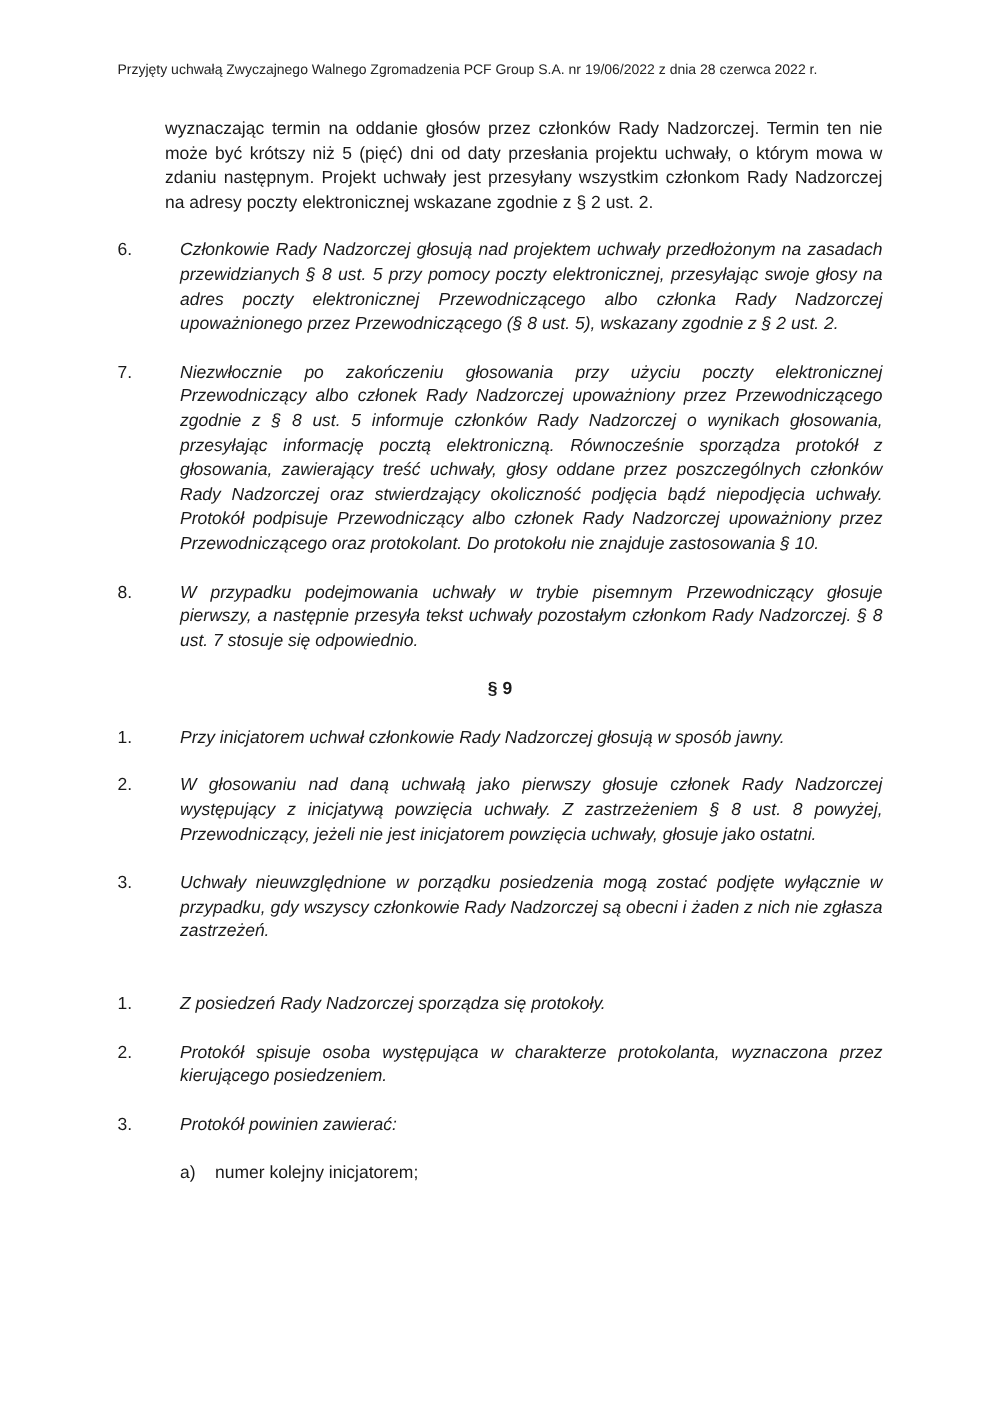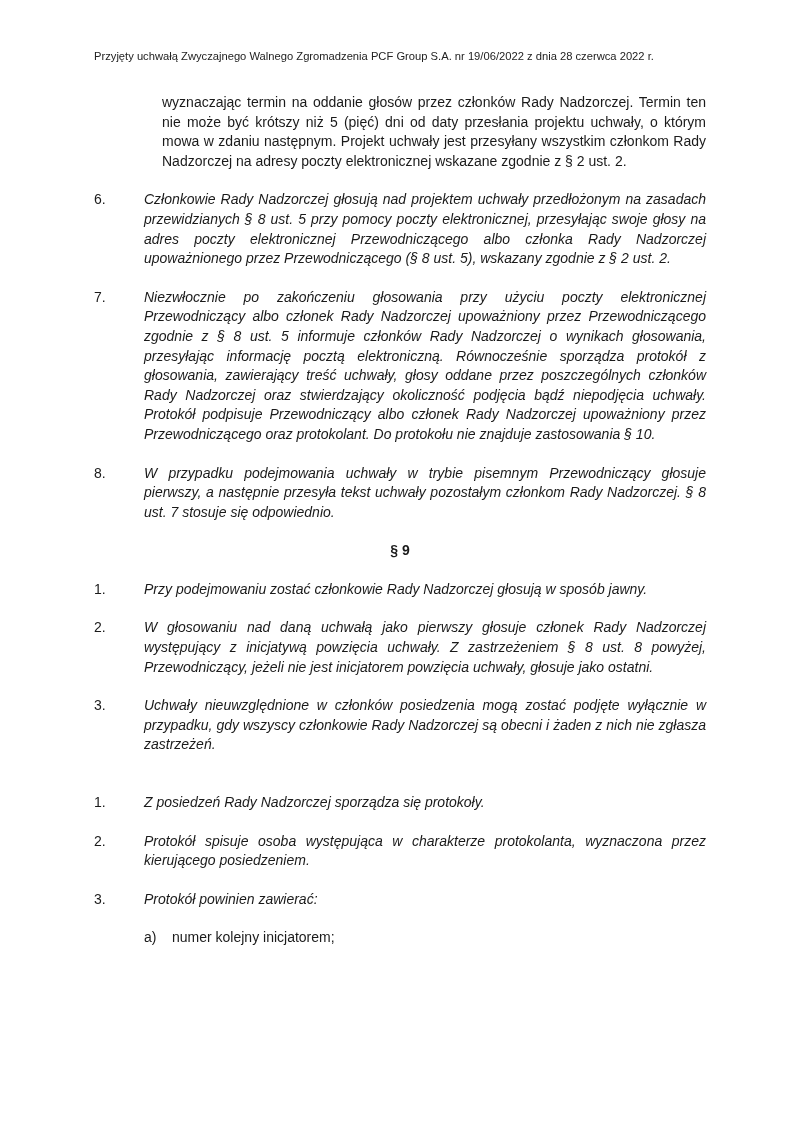--- a/index.html
+++ b/index.html
@@ -17,21 +17,21 @@
   .section-title { text-align: center; font-weight: bold; line-height: 19.6px; margin: 0; }
   .sub { display: flex; margin-left: 50px; }
   .subnum { width: 28px; flex: 0 0 28px; }
 </style>
 </head>
 <body>
 
 <div class="header">Przyjęty uchwałą Zwyczajnego Walnego Zgromadzenia PCF Group S.A. nr 19/06/2022 z dnia 28 czerwca 2022 r.</div>
 
 <div class="content">
-  <p class="para cont" style="margin-left:68px">wyznaczając termin na oddanie głosów przez członków Rady Nadzorczej. Termin ten nie może być krótszy niż 5 (pięć) dni od daty przesłania projektu uchwały, o którym mowa w zdaniu następnym. Projekt uchwały jest przesyłany wszystkim członkom Rady Nadzorczej na adresy poczty elektronicznej wskazane zgodnie z § 2 ust. 2.</p>
+  <p class="para cont" style="margin-left:38px">wyznaczając termin na oddanie głosów przez członków Rady Nadzorczej. Termin ten nie może być krótszy niż 5 (pięć) dni od daty przesłania projektu uchwały, o którym mowa w zdaniu następnym. Projekt uchwały jest przesyłany wszystkim członkom Rady Nadzorczej na adresy poczty elektronicznej wskazane zgodnie z § 2 ust. 2.</p>
   <div class="gap"></div>
 
   <div class="item">
     <span class="num">6.</span>
     <p class="txt">Członkowie Rady Nadzorczej głosują nad projektem uchwały przedłożonym na zasadach przewidzianych § 8 ust. 5 przy pomocy poczty elektronicznej, przesyłając swoje głosy na adres poczty elektronicznej Przewodniczącego albo członka Rady Nadzorczej upoważnionego przez Przewodniczącego (§ 8 ust. 5), wskazany zgodnie z § 2 ust. 2.</p>
   </div>
   <div class="gap"></div>
   <div class="item">
     <span class="num">7.</span>
     <p class="txt">Niezwłocznie po zakończeniu głosowania przy użyciu poczty elektronicznej Przewodniczący albo członek Rady Nadzorczej upoważniony przez Przewodniczącego zgodnie z § 8 ust. 5 informuje członków Rady Nadzorczej o wynikach głosowania, przesyłając informację pocztą elektroniczną. Równocześnie sporządza protokół z głosowania, zawierający treść uchwały, głosy oddane przez poszczególnych członków Rady Nadzorczej oraz stwierdzający okoliczność podjęcia bądź niepodjęcia uchwały. Protokół podpisuje Przewodniczący albo członek Rady Nadzorczej upoważniony przez Przewodniczącego oraz protokolant. Do protokołu nie znajduje zastosowania § 10.</p>
@@ -41,31 +41,31 @@
     <span class="num">8.</span>
     <p class="txt">W przypadku podejmowania uchwały w trybie pisemnym Przewodniczący głosuje pierwszy, a następnie przesyła tekst uchwały pozostałym członkom Rady Nadzorczej. § 8 ust. 7 stosuje się odpowiednio.</p>
   </div>
   <div class="gap"></div>
 
   <p class="section-title">§ 9</p>
   <div class="gap"></div>
 
   <div class="item">
     <span class="num">1.</span>
-    <p class="txt">Przy podejmowaniu zostać członkowie Rady Nadzorczej głosują w sposób jawny.</p>
+    <p class="txt">Przy inicjatorem uchwał członkowie Rady Nadzorczej głosują w sposób jawny.</p>
   </div>
   <div class="gap"></div>
   <div class="item">
     <span class="num">2.</span>
     <p class="txt">W głosowaniu nad daną uchwałą jako pierwszy głosuje członek Rady Nadzorczej występujący z inicjatywą powzięcia uchwały. Z zastrzeżeniem § 8 ust. 8 powyżej, Przewodniczący, jeżeli nie jest inicjatorem powzięcia uchwały, głosuje jako ostatni.</p>
   </div>
   <div class="gap"></div>
   <div class="item">
     <span class="num">3.</span>
-    <p class="txt">Uchwały nieuwzględnione w członków posiedzenia mogą zostać podjęte wyłącznie w przypadku, gdy wszyscy członkowie Rady Nadzorczej są obecni i żaden z nich nie zgłasza zastrzeżeń.</p>
+    <p class="txt">Uchwały nieuwzględnione w porządku posiedzenia mogą zostać podjęte wyłącznie w przypadku, gdy wszyscy członkowie Rady Nadzorczej są obecni i żaden z nich nie zgłasza zastrzeżeń.</p>
   </div>
   <div class="gap"></div>
 
   <div class="gap"></div>
 
   <div class="item">
     <span class="num">1.</span>
     <p class="txt">Z posiedzeń Rady Nadzorczej sporządza się protokoły.</p>
   </div>
   <div class="gap"></div>

